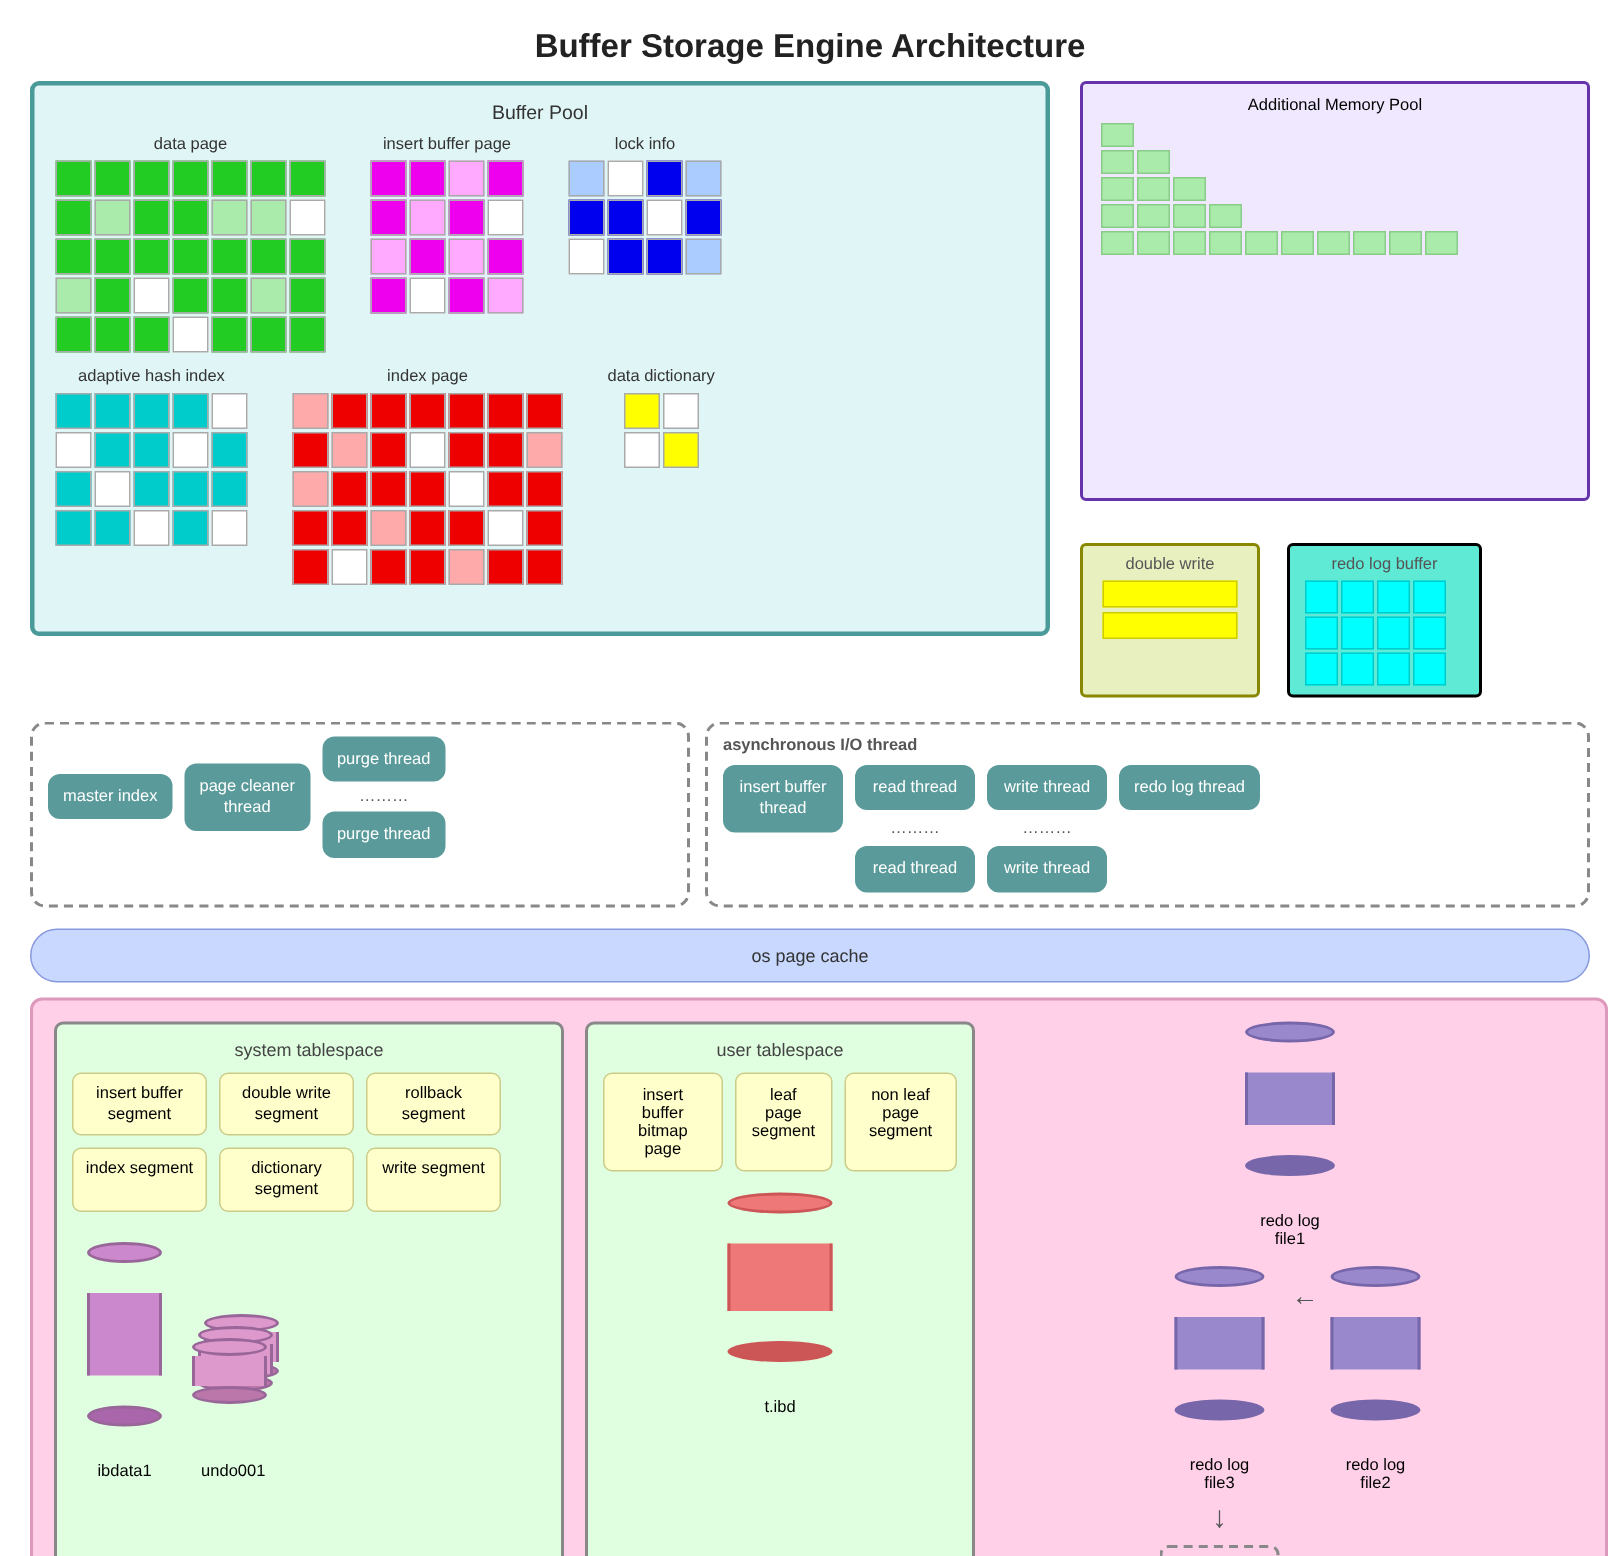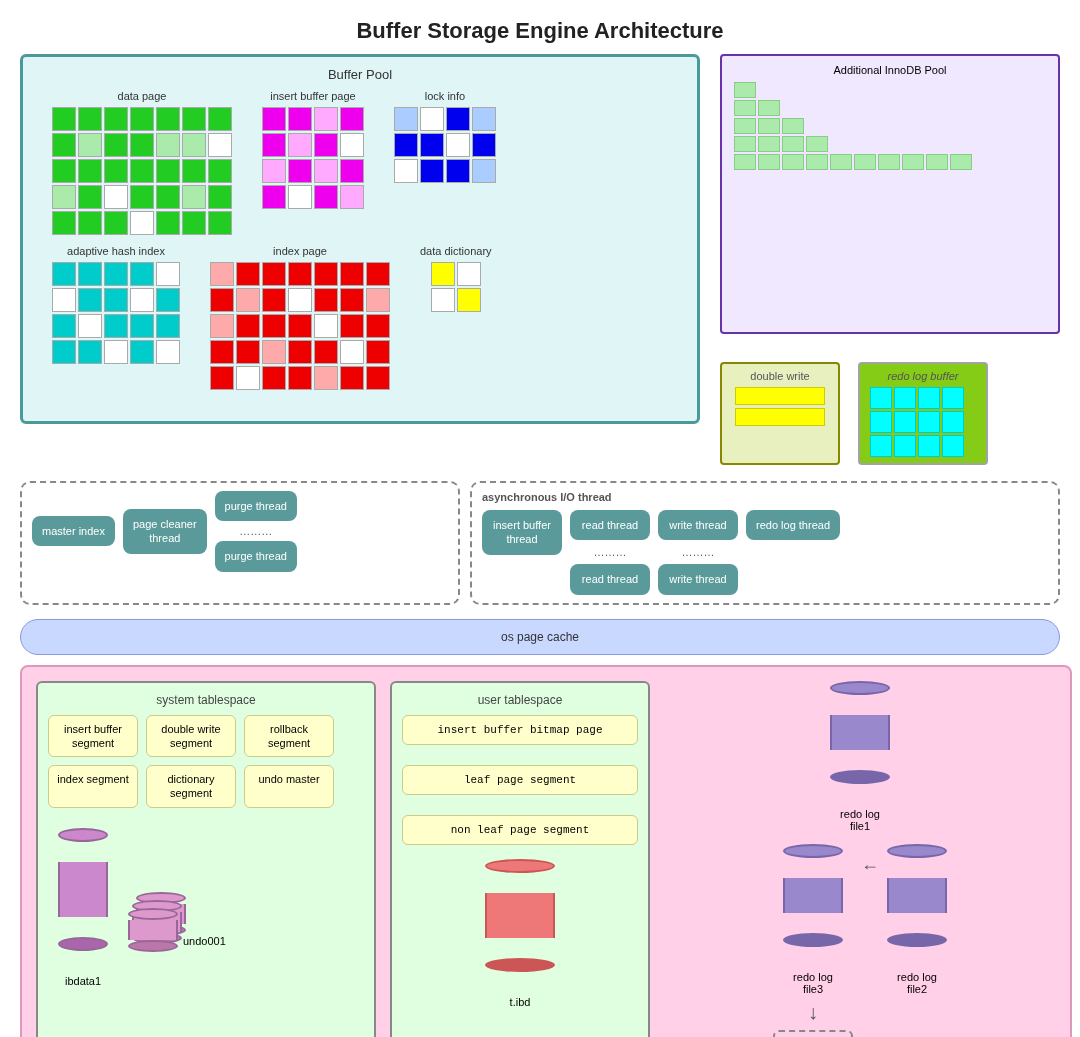--- a/index.html
+++ b/index.html
@@ -38,21 +38,20 @@
     .buffer-pool-title {
       text-align: center;
       font-size: 13px;
       margin-bottom: 8px;
       color: #333;
     }
     .bp-row {
       display: flex;
       gap: 30px;
       margin-bottom: 10px;
-      margin-left: 15px;
     }
     .bp-section { display: flex; flex-direction: column; align-items: center; }
     .bp-section-title { font-size: 11px; margin-bottom: 5px; color: #333; }
     .grid-container { display: flex; flex-direction: column; gap: 2px; }
     .grid-row { display: flex; gap: 2px; }
     .cell {
       width: 24px; height: 24px;
       border: 1px solid #aaa;
     }
 
@@ -108,26 +107,25 @@
     }
     .double-write-title { font-size: 11px; margin-bottom: 5px; color: #555; text-align: center; }
     .dw-bar {
       background: #ffff00;
       border: 1px solid #cccc00;
       height: 18px;
       width: 90px;
       margin: 3px auto;
     }
     .redo-log-buffer-box {
-      border: 2px solid #a3a3a3;
-      background: #84cc16;
+      border: 2px solid #000000;
+      background: #5eead4;
       border-radius: 4px;
       padding: 6px 10px;
       flex: 0 0 130px;
-      font-style: italic;
     }
     .redo-log-buffer-title { font-size: 11px; margin-bottom: 5px; color: #555; text-align: center; }
     .rlb-grid { display: flex; flex-direction: column; gap: 2px; }
     .rlb-row { display: flex; gap: 2px; }
     .rlb-cell { width: 22px; height: 22px; background: #00ffff; border: 1px solid #00cccc; }
 
     
     .threads-section {
       margin: 16px 20px 0 20px;
       display: flex;
@@ -253,34 +251,34 @@
       border: 2px solid #888;
     }
     .cyl-label { font-size: 11px; margin-top: 4px; text-align: center; }
 
     
     .ibdata-cyl .cyl-top { background: #cc88cc; border-color: #996699; }
     .ibdata-cyl .cyl-body { background: #cc88cc; border-color: #996699; height: 55px; }
     .ibdata-cyl .cyl-bottom { background: #aa66aa; border-color: #996699; }
 
     
-    .undo-stack { display: flex; flex-direction: row; align-items: center; position: relative; justify-content: center; }
+    .undo-stack { display: flex; flex-direction: column; align-items: center; position: relative; justify-content: center; }
     .undo-cyl-top { width: 50px; height: 12px; border-radius: 50%; background: #dd99cc; border: 2px solid #996699; }
     .undo-cyl-body { width: 50px; height: 20px; background: #dd99cc; border-left: 2px solid #996699; border-right: 2px solid #996699; }
     .undo-cyl-bottom { width: 50px; height: 12px; border-radius: 50%; background: #bb77aa; border: 2px solid #996699; }
 
     
     .user-ts {
       flex: 0 0 260px;
       border: 2px solid #888;
       background: #e0ffe0;
       border-radius: 6px;
       padding: 10px;
     }
-    .user-segs { display: flex; flex-direction: column; gap: 20px; margin-bottom: 14px; font-family: Liberation Mono, monospace; }
+    .user-segs { display: flex; gap: 8px; margin-bottom: 14px; }
     .user-seg-box {
       background: #ffffcc;
       border: 1px solid #cccc88;
       border-radius: 6px;
       padding: 8px 10px;
       font-size: 11px;
       text-align: center;
     }
     .tibd-area { display: flex; justify-content: center; margin-top: 10px; }
     
@@ -542,21 +540,21 @@
               <div class="cell dd-yellow"></div>
             </div>
         </div>
       </div>
     </div>
   </div>
 
   <div style="display:flex;flex-direction:column;gap:14px;flex:1;">
 
     <div class="additional-pool">
-      <div class="additional-pool-title">Additional InnoDB Pool</div>
+      <div class="additional-pool-title">Additional Memory Pool</div>
       <div class="staircase">
         <div class="stair-row">
             <div class="stair-cell"></div>
           </div>
         <div class="stair-row">
             <div class="stair-cell"></div>
             <div class="stair-cell"></div>
           </div>
         <div class="stair-row">
             <div class="stair-cell"></div>
@@ -661,21 +659,21 @@
 <div class="bottom-section">
 
   <div class="system-ts">
     <div class="ts-title">system tablespace</div>
     <div class="ts-segments">
       <div class="seg-box">insert buffer<br>segment</div>
       <div class="seg-box">double write<br>segment</div>
       <div class="seg-box">rollback<br>segment</div>
       <div class="seg-box">index segment</div>
       <div class="seg-box">dictionary<br>segment</div>
-      <div class="seg-box">undo master</div>
+      <div class="seg-box">write segment</div>
     </div>
     <div class="db-icons">
 
       <div class="cylinder ibdata-cyl">
         <div class="cyl-top"></div>
         <div class="cyl-body"></div>
         <div class="cyl-bottom"></div>
         <div class="cyl-label">ibdata1</div>
       </div>
 

